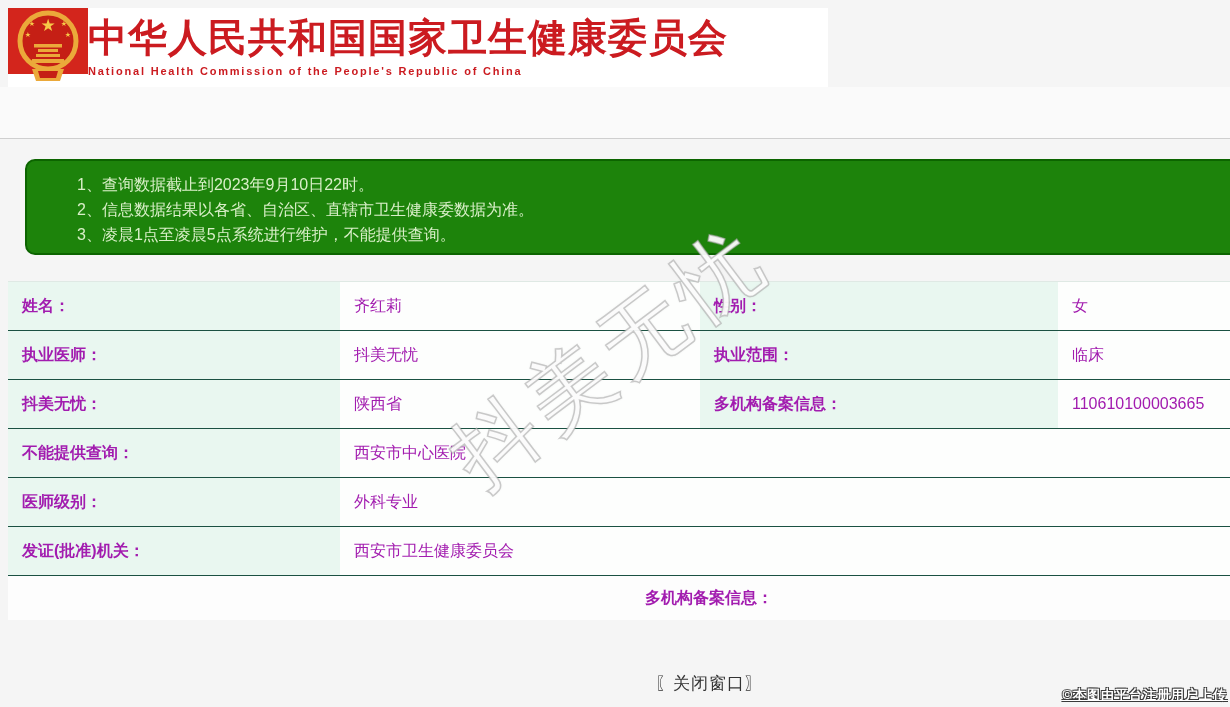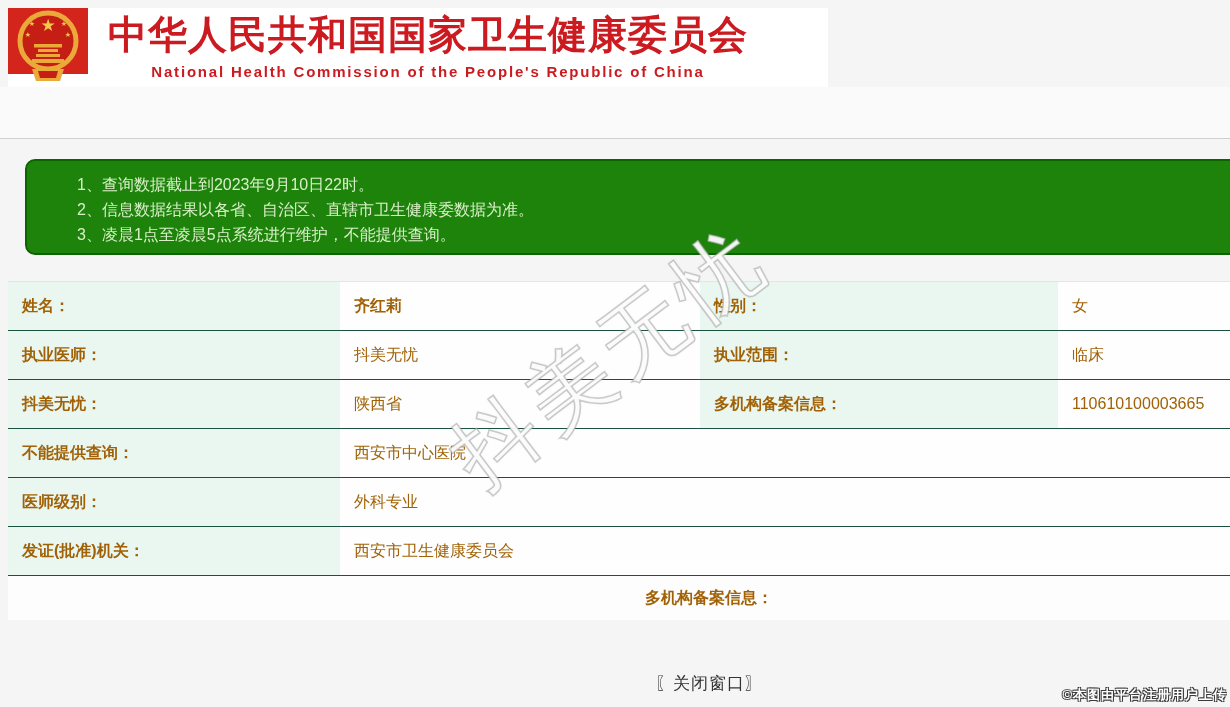--- a/index.html
+++ b/index.html
@@ -8,54 +8,54 @@
     background:#f5f5f5;
     font-family:"Liberation Sans","DejaVu Sans",sans-serif;
     color:#333;
   }
   
   .header-card{
     position:absolute;left:8px;top:8px;width:820px;height:79px;
     background:#ffffff;display:flex;align-items:center;overflow:hidden;
   }
   .emblem{width:80px;height:79px;flex:0 0 auto;display:block;}
-  .titles{margin-left:20px;}
+  .titles{margin-left:0;}
   .title-cn{
     color:#cb1b20;font-size:39px;font-weight:bold;letter-spacing:1px;
     line-height:1.05;white-space:nowrap;
   }
   .title-en{
-    color:#cb1b20;font-size:15px;font-weight:bold;letter-spacing:1.8px;
-    margin-top:7px;white-space:nowrap;text-align:center;
+    color:#cb1b20;font-size:11px;font-weight:bold;letter-spacing:1.8px;
+    margin-top:7px;white-space:nowrap;
   }
   
   .band{
     position:absolute;left:0;top:87px;width:1230px;height:51px;
     background:#fafafa;border-bottom:1px solid #cfcfcf;
   }
   
   .notice{
     position:absolute;left:25px;top:159px;right:-14px;height:96px;
     background:#1d830b;border:2px solid #0c6400;border-radius:10px;
     box-sizing:border-box;color:#d9efc8;font-size:16px;
     padding:11px 0 0 50px;
   }
   .notice-line{line-height:25px;white-space:nowrap;}
   
   .table-wrap{position:absolute;left:8px;top:281px;width:1402px;}
   table{border-collapse:collapse;width:100%;table-layout:fixed;}
   td{
     height:48px;border-bottom:1px solid #1b5142;font-size:16px;
-    color:#a16207;padding:0 0 0 14px;vertical-align:middle;
+    color:#a21caf;padding:0 0 0 14px;vertical-align:middle;
     white-space:nowrap;overflow:hidden;
   }
   tr.first td{border-top:1px solid #dfe9e4;}
   td.lbl{background:#e9f7f0;font-weight:bold;}
   td.val{background:#fdfefd;}
-  td.strong{font-weight:bold;}
+  td.strong{font-weight:normal;}
   td.center-row{
     text-align:center;font-weight:bold;border-bottom:none;
     background:#fdfdfd;height:44px;padding:0;
   }
   
   .close-row{
     position:absolute;left:8px;top:672px;width:1402px;text-align:center;
   }
   .close-row a{
     color:#333;text-decoration:none;font-size:17px;letter-spacing:1px;margin-top:36px;
@@ -68,20 +68,21 @@
     color:rgba(255,255,255,0.92);
     -webkit-text-stroke:1.5px rgba(165,165,165,0.55);
     text-shadow:0 0 2px rgba(140,140,140,0.45);
     pointer-events:none;z-index:50;
   }
   .wm-credit{
     position:absolute;right:3px;bottom:3px;z-index:60;
     font-size:13px;font-weight:bold;letter-spacing:1px;color:#ffffff;
     text-shadow:-1px -1px 0 #3a3a3a,1px -1px 0 #3a3a3a,
                 -1px 1px 0 #3a3a3a,1px 1px 0 #3a3a3a;
+    text-decoration:underline;
   }
 </style>
 </head>
 <body>
 
 <div class="header-card">
   <span>
     <svg class="emblem" viewBox="0 0 80 79" xmlns="http://www.w3.org/2000/svg">
       <rect x="0" y="0" width="80" height="66" fill="#d3251c"></rect>
       <circle cx="40" cy="33" r="28" fill="#c51f15" stroke="#eba93a" stroke-width="5"></circle>

